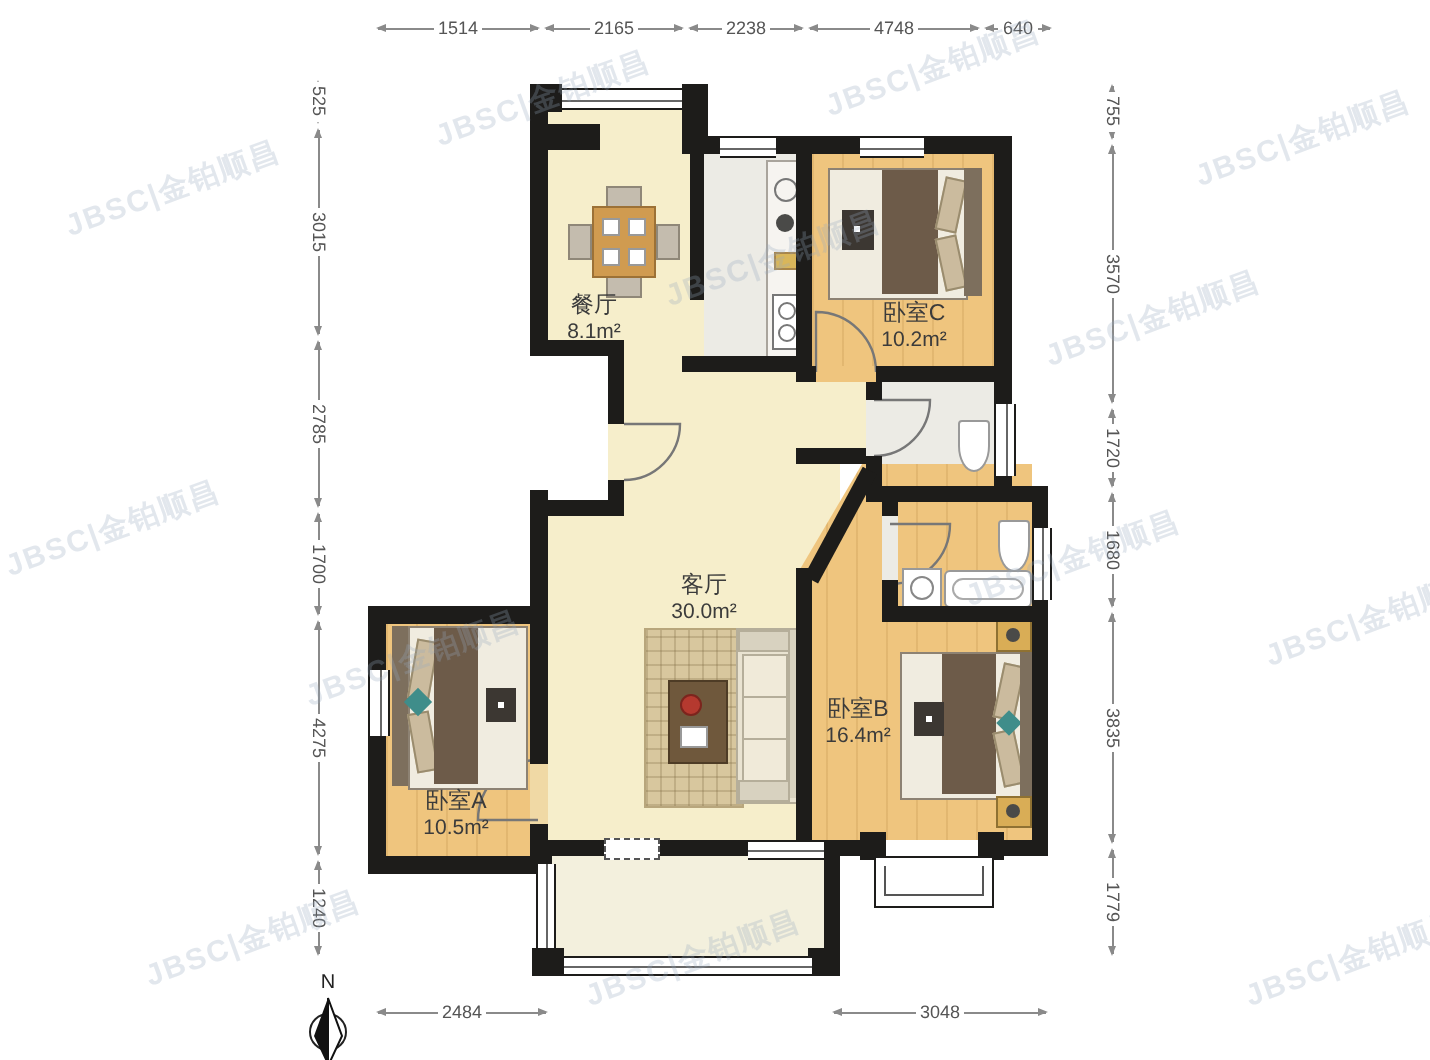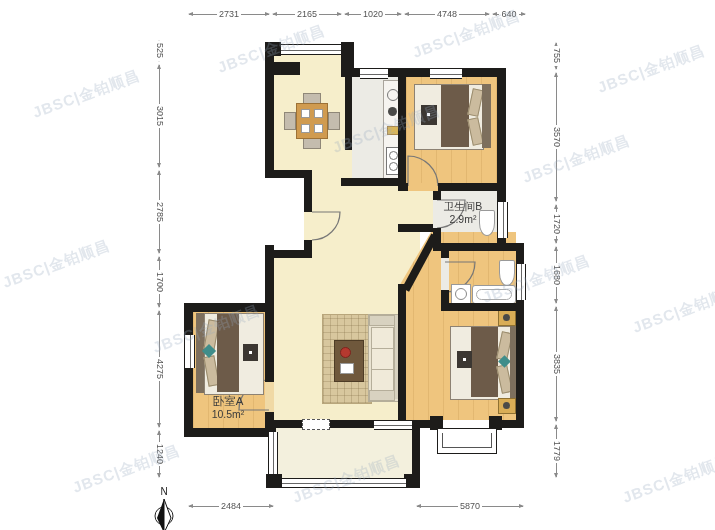--- a/index.html
+++ b/index.html
@@ -224,43 +224,55 @@
 
   <div class="fur" style="left:479px;top:210px;width:14px;height:24px;background:#fff;border:1px solid #999;border-radius:2px 2px 50% 50%;"></div>
   <div class="fur" style="left:499px;top:260px;width:14px;height:24px;background:#fff;border:1px solid #999;border-radius:2px 2px 50% 50%;"></div>
   <div class="fur" style="left:451px;top:284px;width:18px;height:18px;background:#fff;border:1px solid #999;">
     <div style="position:absolute;left:3px;top:3px;width:10px;height:10px;border:1px solid #888;border-radius:50%;"></div>
     </div>
   <div class="fur" style="left:472px;top:285px;width:42px;height:17px;background:#fff;border:1px solid #999;border-radius:3px;">
     <div style="position:absolute;left:3px;top:3px;right:3px;bottom:3px;border:1px solid #aaa;border-radius:6px;"></div>
     </div>
 
-  <div class="rlabel small" style="left:434px;top:200px;width:58px;">
-    <span class="name">卫生间B</span>
-      <span class="area">2.9m²</span>
+  <div class="rlabel" style="left:267px;top:146px;width:60px;">
+    <span class="name">餐厅</span>
+      <span class="area">8.1m²</span>
+    </div>
+  <div class="rlabel" style="left:427px;top:150px;width:60px;">
+    <span class="name">卧室C</span>
+      <span class="area">10.2m²</span>
+    </div>
+  <div class="rlabel" style="left:322px;top:286px;width:60px;">
+    <span class="name">客厅</span>
+      <span class="area">30.0m²</span>
+    </div>
+  <div class="rlabel" style="left:399px;top:348px;width:60px;">
+    <span class="name">卧室B</span>
+      <span class="area">16.4m²</span>
     </div>
   <div class="rlabel" style="left:198px;top:394px;width:60px;">
     <span class="name">卧室A</span>
       <span class="area">10.5m²</span>
     </div>
 
   <div class="dimh" style="left:188px;top:8px;width:82px;">
       <i class="a1"></i>
       <i class="a2"></i>
-      <span>2731</span>
+      <span>1514</span>
     </div>
   <div class="dimh" style="left:272px;top:8px;width:70px;">
       <i class="a1"></i>
       <i class="a2"></i>
       <span>2165</span>
     </div>
   <div class="dimh" style="left:344px;top:8px;width:58px;">
       <i class="a1"></i>
       <i class="a2"></i>
-      <span>1020</span>
+      <span>2238</span>
     </div>
   <div class="dimh" style="left:404px;top:8px;width:86px;">
       <i class="a1"></i>
       <i class="a2"></i>
       <span>4748</span>
     </div>
   <div class="dimh" style="left:492px;top:8px;width:34px;">
       <i class="a1"></i>
       <i class="a2"></i>
       <span>640</span>
@@ -329,21 +341,21 @@
     </div>
 
   <div class="dimh" style="left:188px;top:500px;width:86px;">
       <i class="a1"></i>
       <i class="a2"></i>
       <span>2484</span>
     </div>
   <div class="dimh" style="left:416px;top:500px;width:108px;">
       <i class="a1"></i>
       <i class="a2"></i>
-      <span>5870</span>
+      <span>3048</span>
     </div>
 
   <div id="compass">
     <div>N</div>
     <svg width="34" height="36">
       <circle cx="17" cy="19" r="9" fill="none" stroke="#222" stroke-width="1"></circle>
       <path d="M17,2 L10,21 L17,36 Z" fill="#111"></path>
       <path d="M17,2 L24,21 L17,36 Z" fill="#fff" stroke="#111" stroke-width="1"></path>
     </svg>
   </div>

